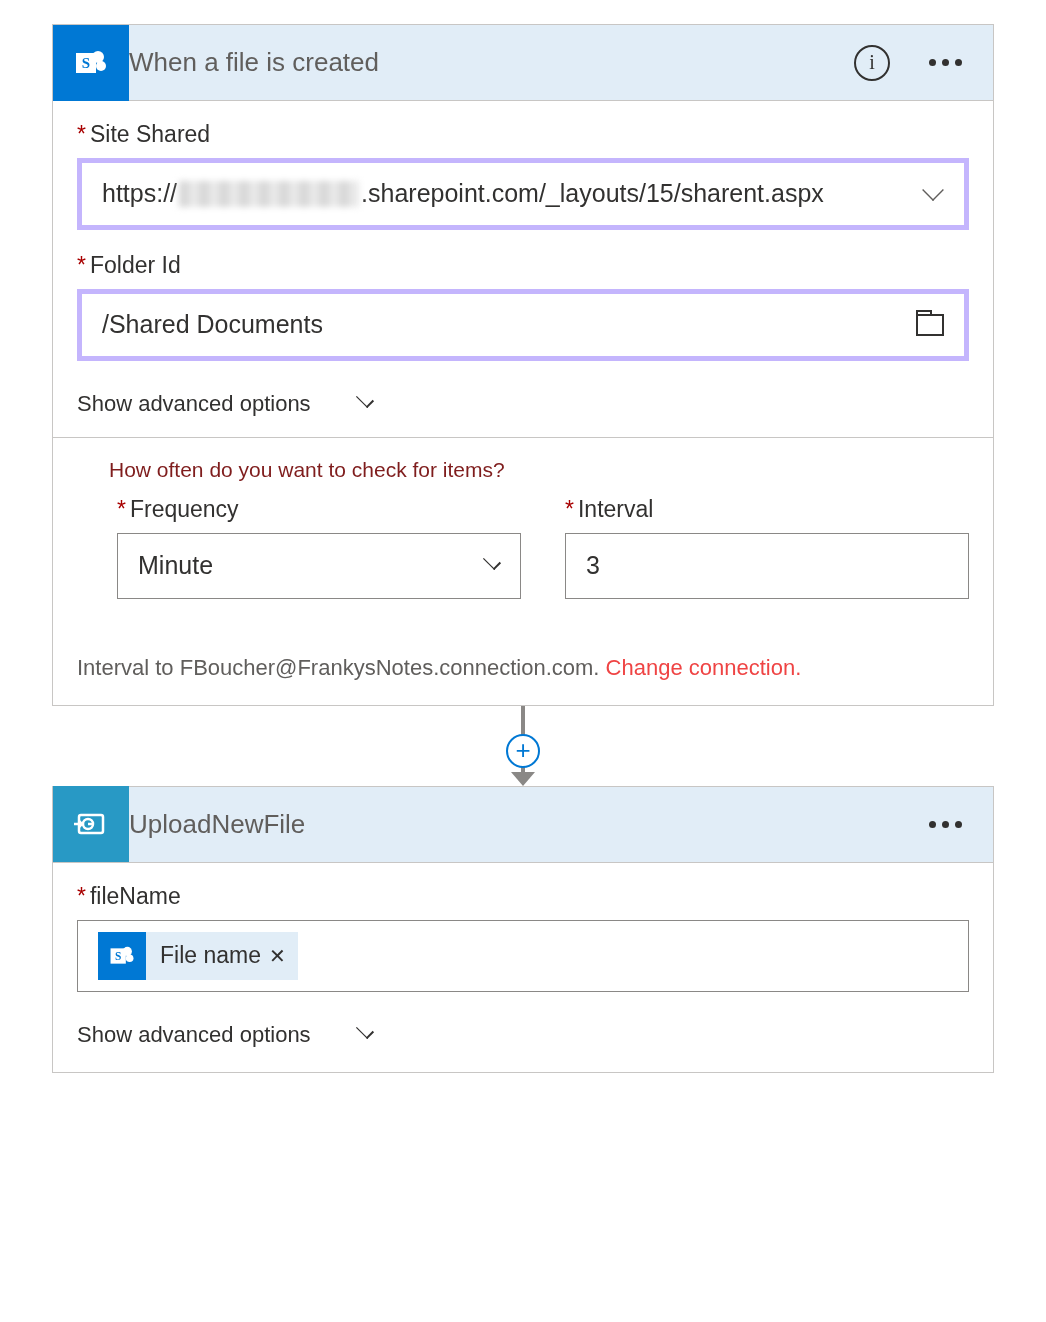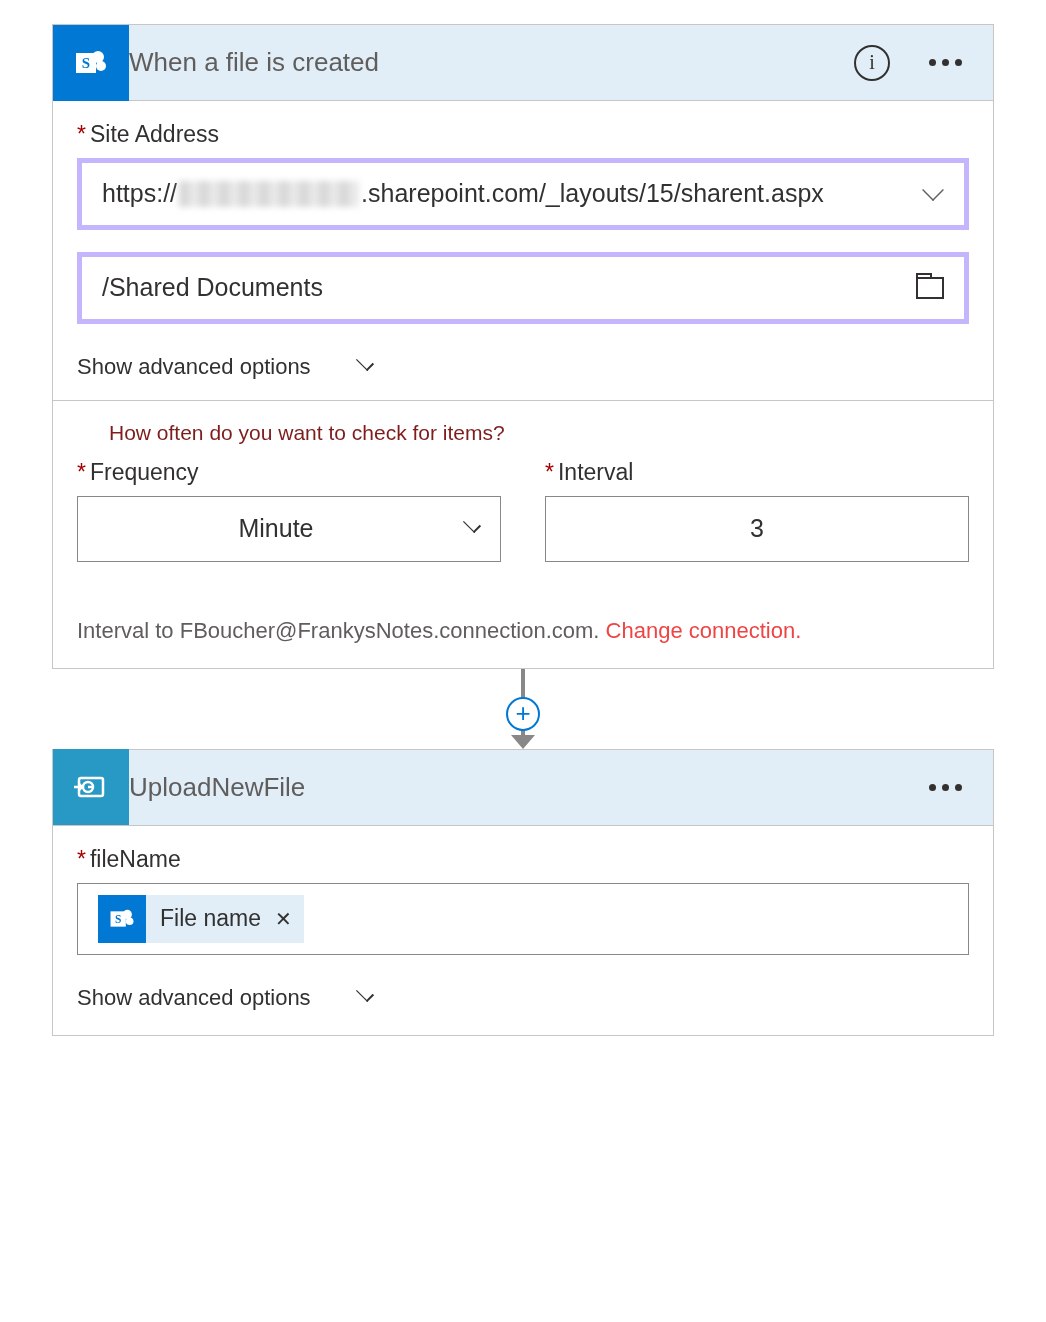--- a/index.html
+++ b/index.html
@@ -133,31 +133,30 @@
       align-items: center;
       gap: 36px;
     }
     .divider { border-top: 1px solid #c8c6c4; margin: 0 -24px; }
     .section-title {
       font-size: 21px;
       color: #7f1d1d;
       padding: 20px 0 14px 0;
       margin-left: 32px;
     }
-    .two-col { display: flex; gap: 44px; }
+    .two-col { display: flex; gap: 44px; margin-left: 40px; }
     .two-col .col { flex: 1; }
     .select-wrap {
       border: 1px solid #8a8886;
       padding: 14px 20px;
       font-size: 25px;
       display: flex;
       align-items: center;
       height: 66px;
       cursor: pointer;
-      text-align: center;
     }
     .select-wrap .val { flex:1; }
     .conn-row {
       font-size: 22px;
       color: #605e5c;
       padding: 56px 0 20px 0;
     }
     .conn-row .link { color: #ef4444; cursor: pointer; }
     .connector {
       display: flex;
@@ -200,21 +199,21 @@
       height:48px;
       padding-right:12px;
       cursor: default;
     }
     .token .token-icon {
       width:48px; height:48px;
       background:#0078d4;
       display:flex; align-items:center; justify-content:center;
       margin-right:14px;
     }
-    .token .token-label { font-size:23px; color:#323130; margin-right:14px; }
+    .token .token-label { font-size:23px; color:#323130; margin-right:8px; }
     .token .token-x { font-size:20px; color:#323130; cursor:pointer; font-weight:300; }
     svg { display:block; }
   </style>
 </head>
 <body>
 
 <div class="card">
   <div class="card-header">
     <div class="icon-box icon-sharepoint">
       <svg width="34" height="34" viewBox="0 0 34 34">
@@ -230,33 +229,36 @@
       <span class="dot"></span>
         <span class="dot"></span>
         <span class="dot"></span>
     </div>
   </div>
 
   <div class="card-body">
 
     <div class="field-group">
       <span class="label">
-        <span class="required">*</span><span>Site Address</span>
+        <span class="required">*</span><span>Site Shared</span>
       </span>
       <div class="input-wrap">
         <div class="input-text site-addr-content">
           <span>https://</span>
           <span class="blur-box"></span>
           <span>.sharepoint.com/_layouts/15/sharent.aspx</span>
         </div>
         <div class="chevron"></div>
       </div>
     </div>
 
     <div class="field-group">
+      <span class="label">
+        <span class="required">*</span><span>Folder Id</span>
+      </span>
       <div class="input-wrap">
         <div class="input-text">/Shared Documents</div>
         <div class="folder-icon"></div>
       </div>
     </div>
 
     <div class="show-advanced">
       <span>Show advanced options</span>
       <span class="chevron-small"></span>
     </div>

